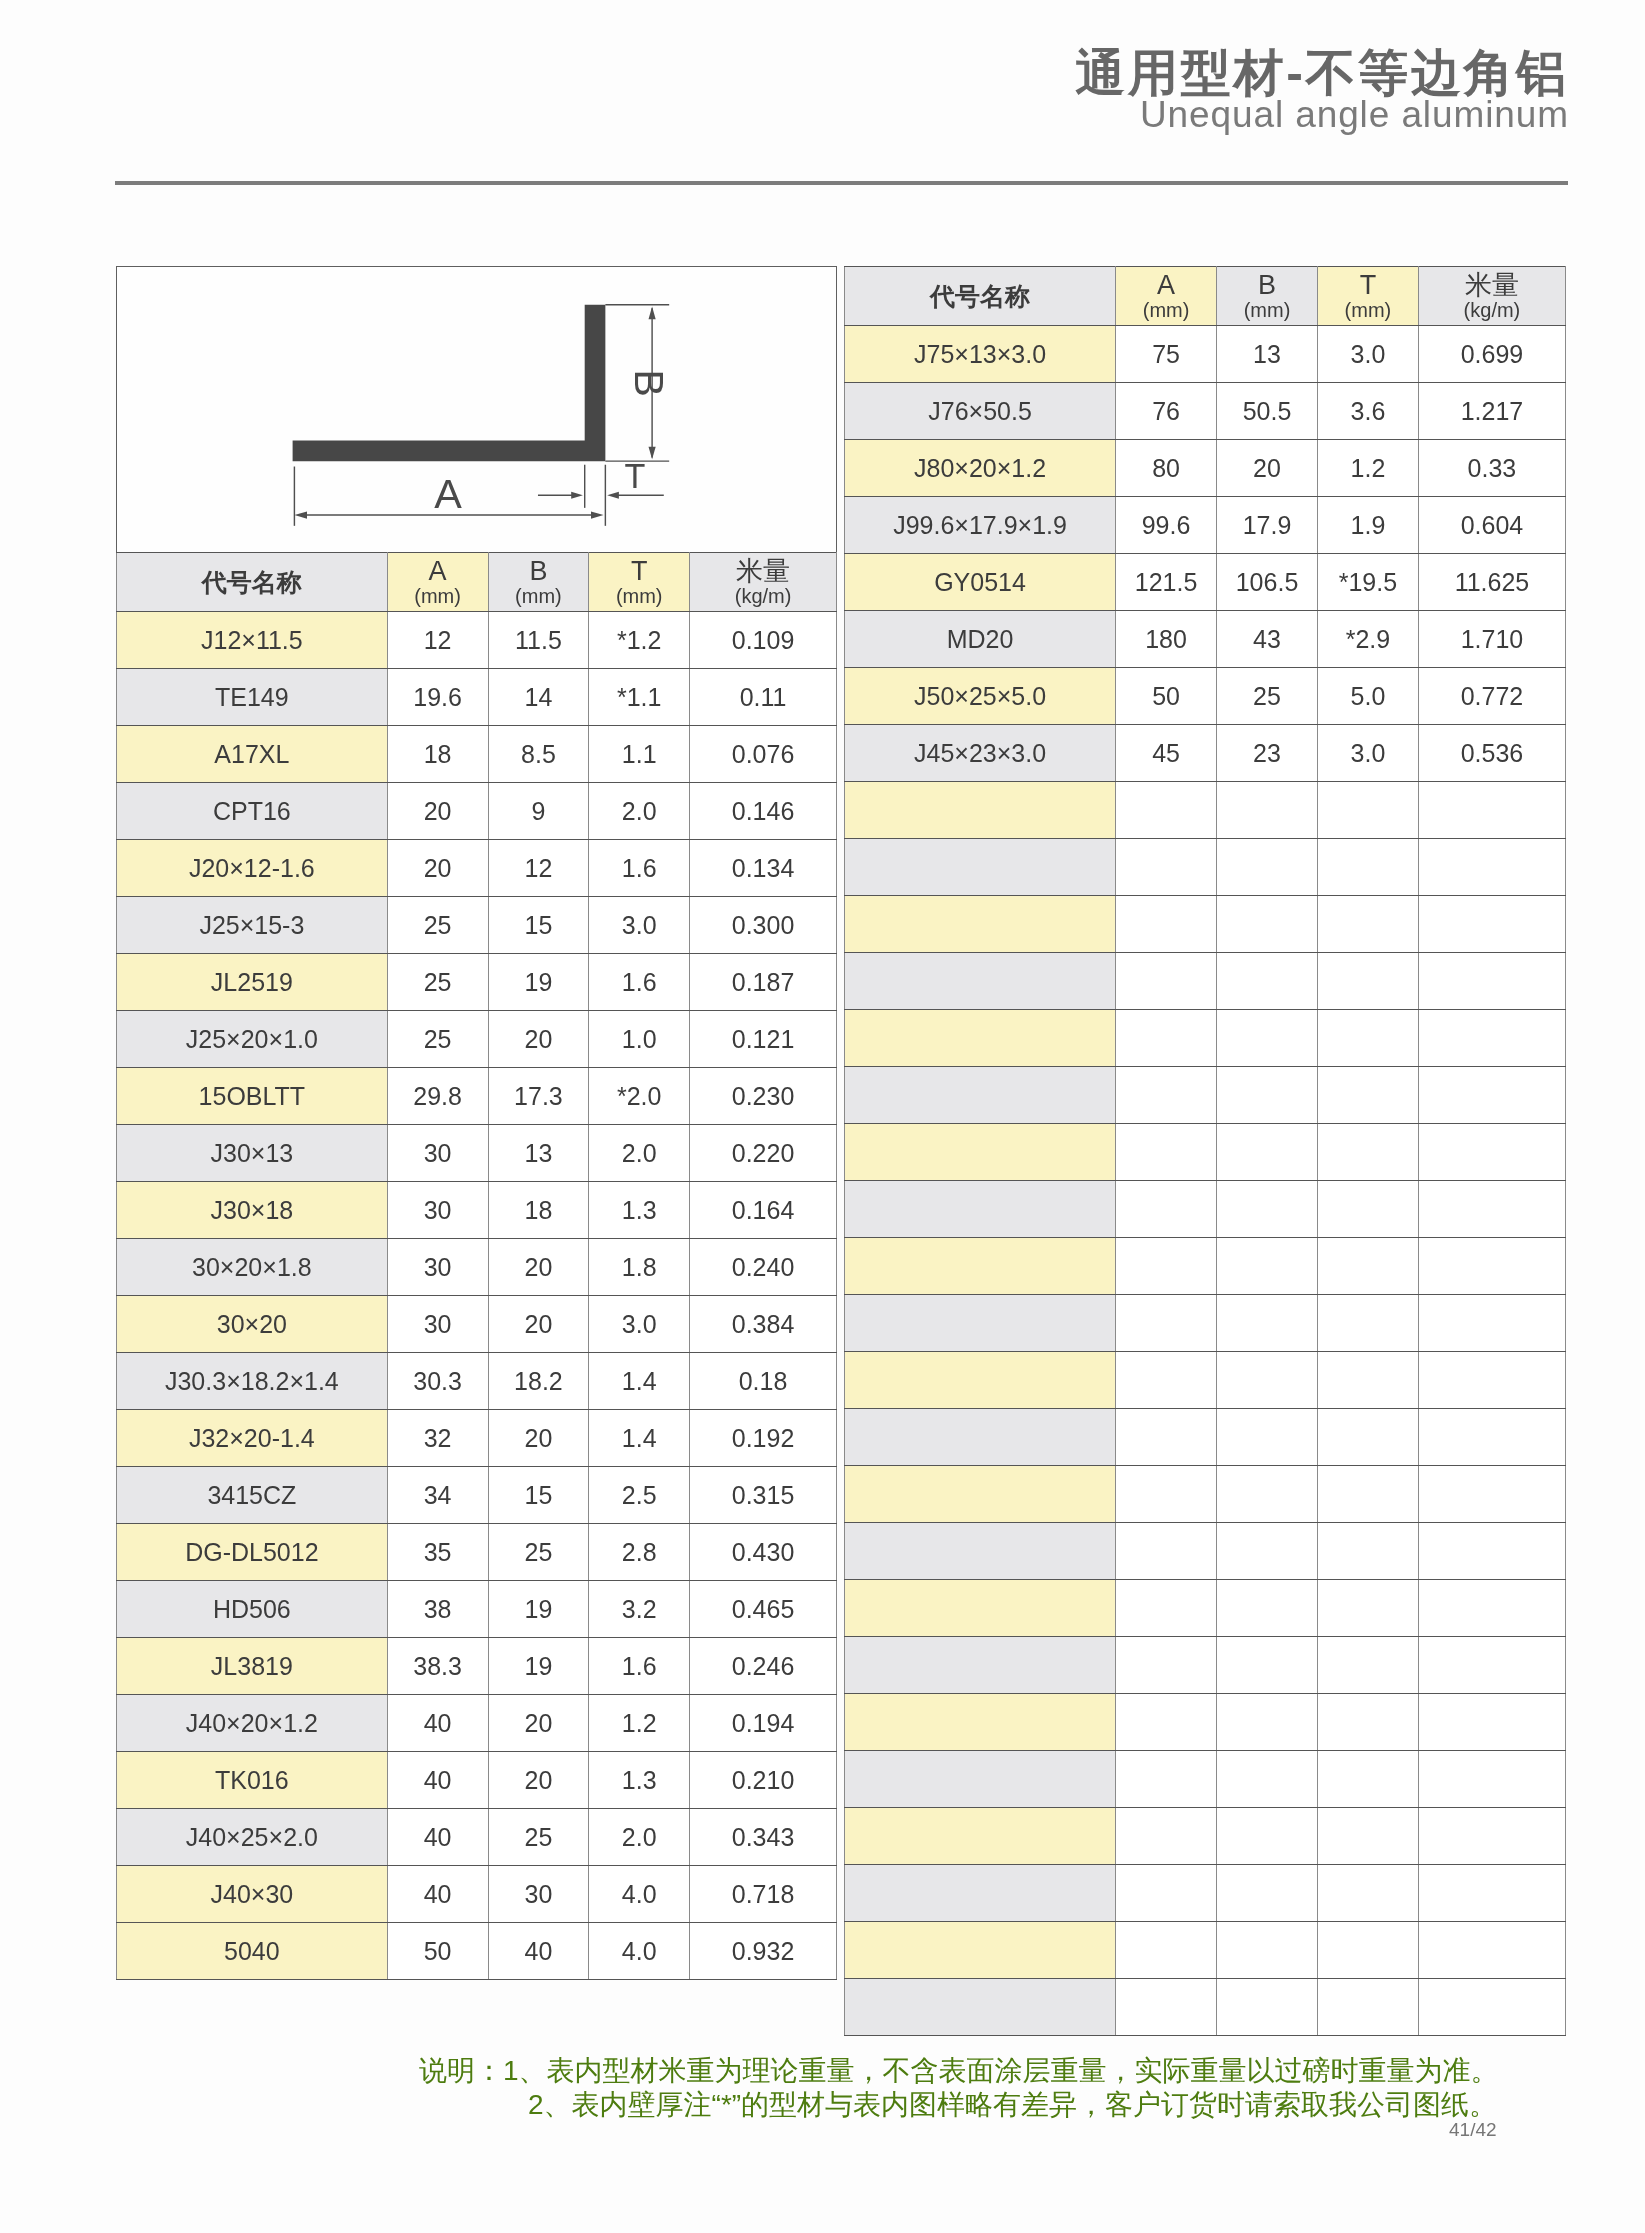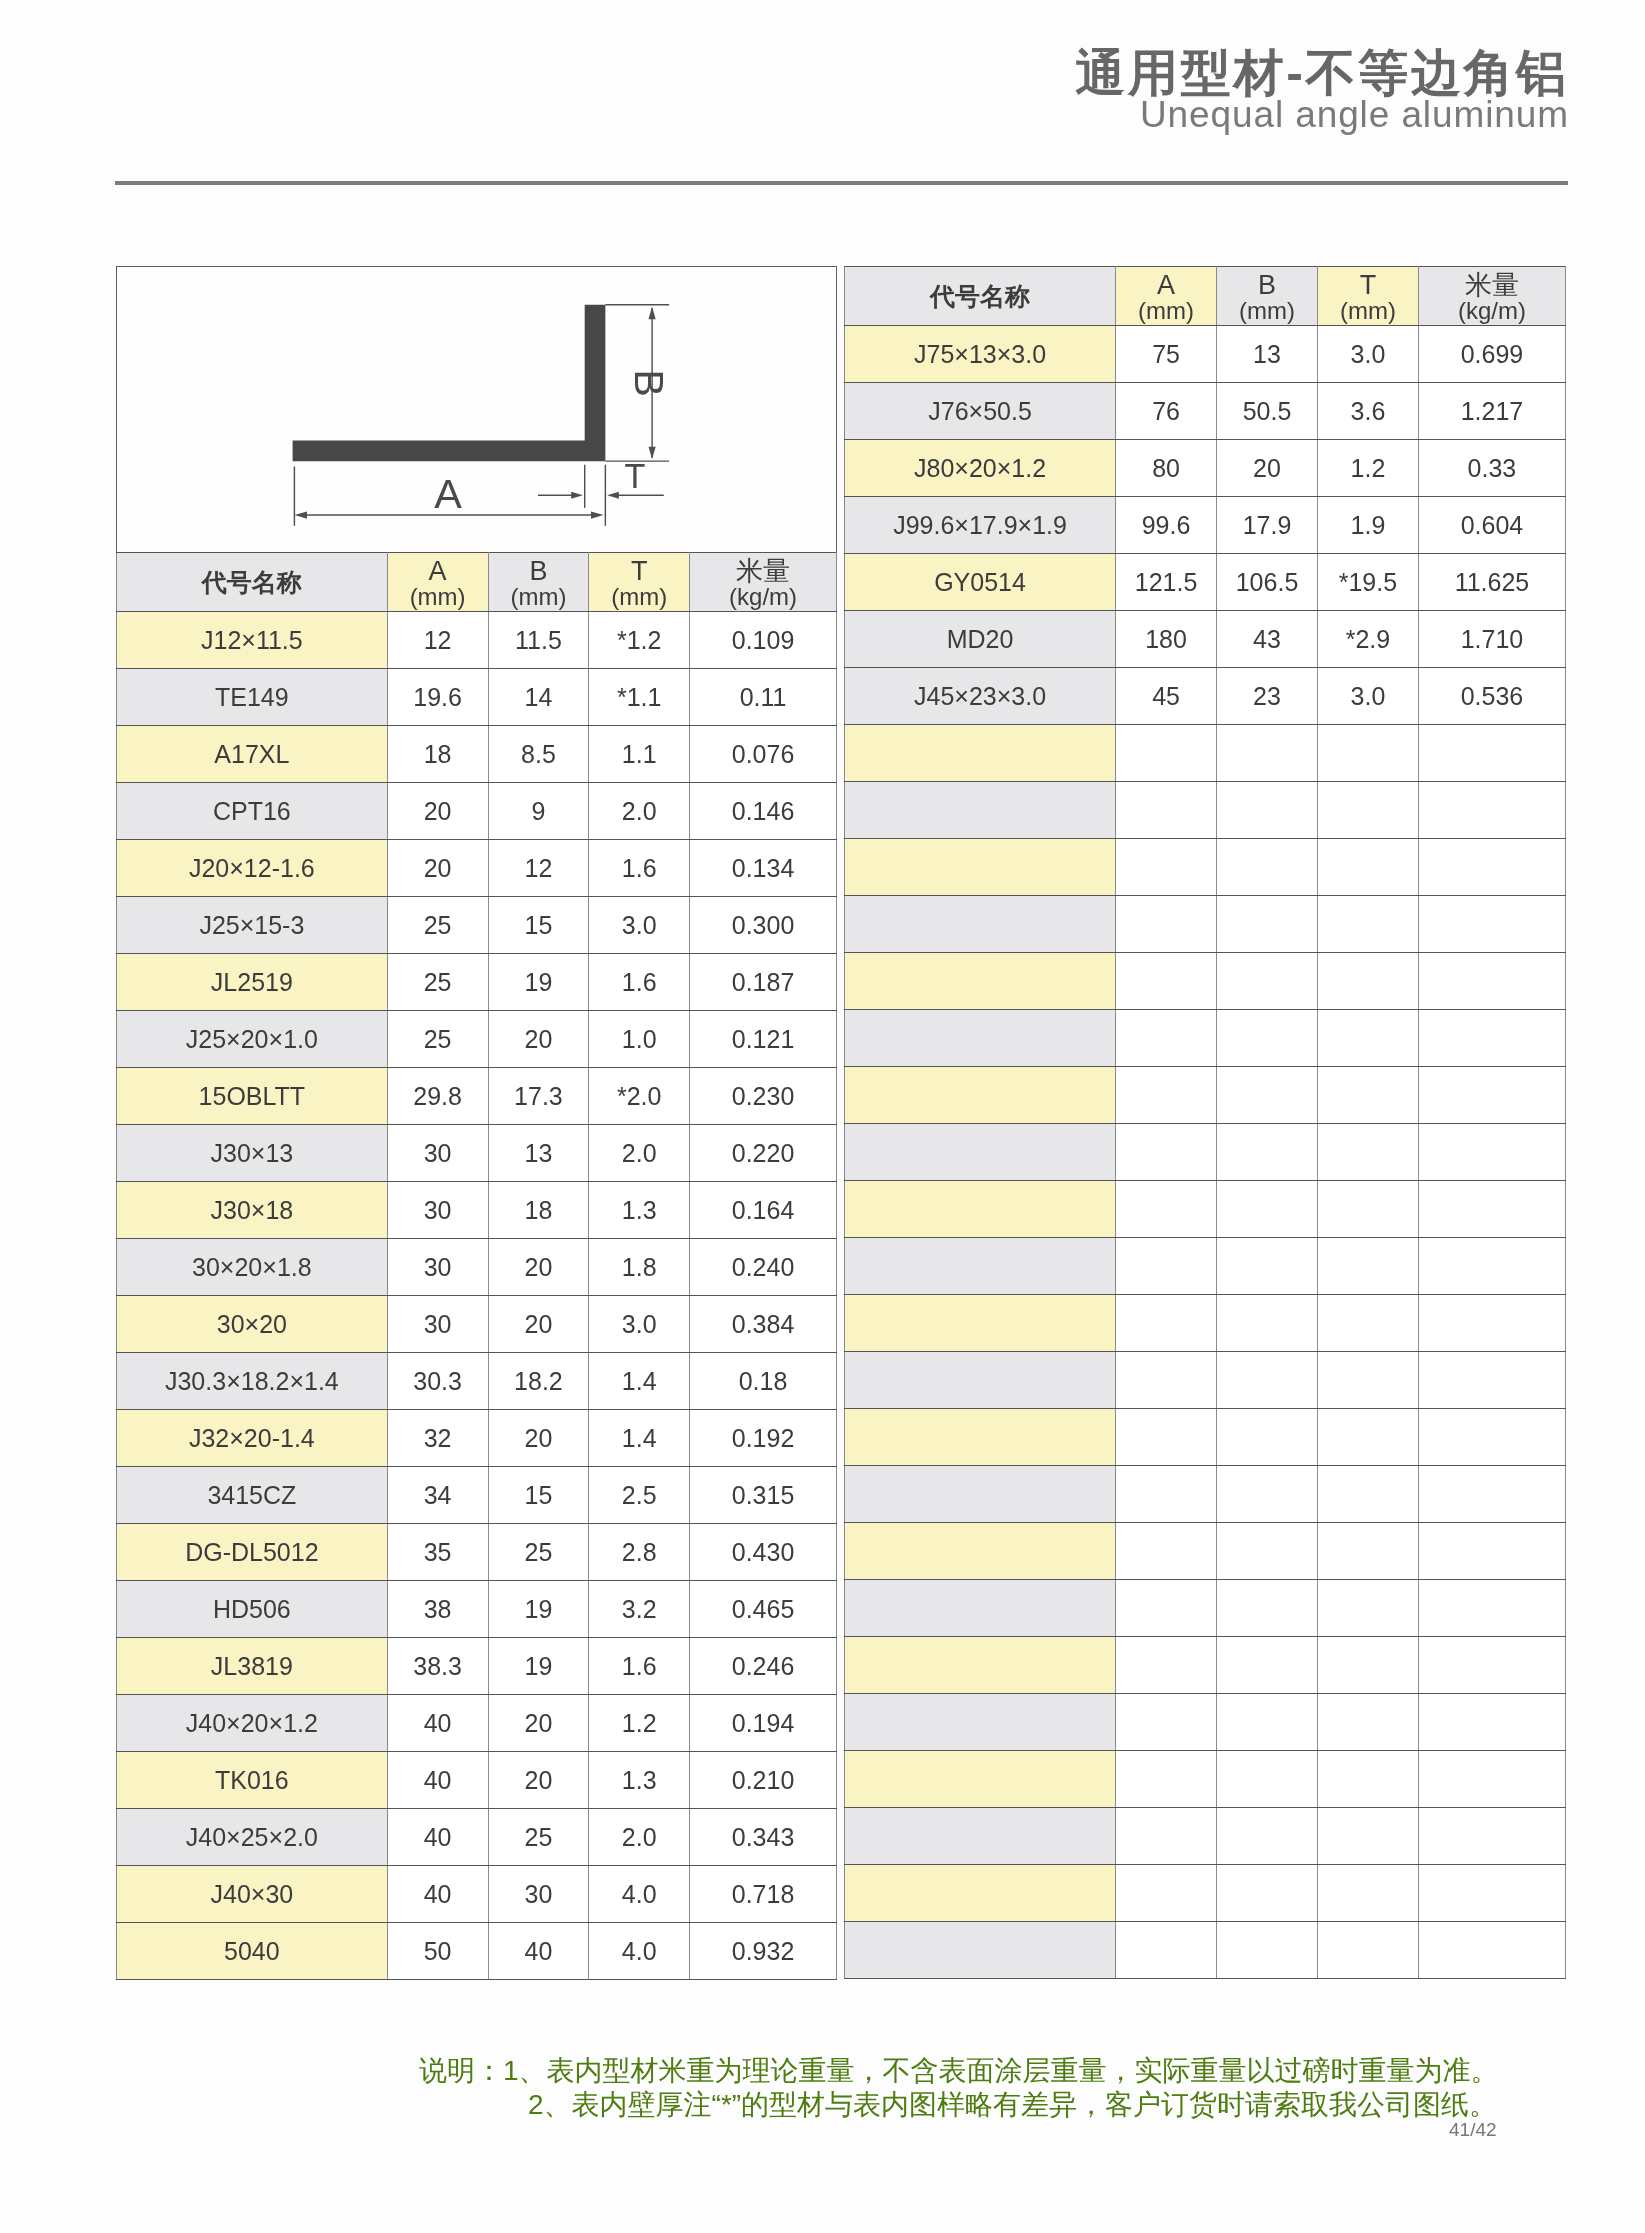--- a/index.html
+++ b/index.html
@@ -39,21 +39,21 @@
     border-left:0.9px solid #8a8a8a;border-right:0.9px solid #8a8a8a;
     border-top:1.8px solid #555555;border-bottom:1.8px solid #555555;
     padding:0;text-align:center;vertical-align:middle;
     font-size:25px;color:#3c3c3c;overflow:hidden;white-space:nowrap;
   }
   .tbl thead tr{height:59px;}
   .tbl tbody tr{height:57px;margin-top:20px;}
   .bg-y{background:#faf3c4;}
   .bg-g{background:#e7e7e9;}
   .h-big{font-size:27px;line-height:29px;font-weight:normal;}
-  .h-small{font-size:24px;line-height:21.6px;font-weight:normal;}
+  .h-small{font-size:20px;line-height:21.6px;font-weight:normal;}
   .h-name{font-size:27px;font-weight:bold;}
 
   
   .notes{position:absolute;left:419px;top:2054px;font-size:28px;line-height:34px;color:#4d7c0f;white-space:nowrap;}
   .notes .line2{margin-left:109px;}
   .page-number{position:absolute;left:1449px;top:2119px;font-size:19px;color:#767676;}
 </style>
 </head>
 <body>
 
@@ -362,20 +362,27 @@
           <td>11.625</td>
         </tr>
         <tr>
           <td class="bg-g">MD20</td>
           <td>180</td>
           <td>43</td>
           <td>*2.9</td>
           <td>1.710</td>
         </tr>
         <tr>
+          <td class="bg-y">J50×25×5.0</td>
+          <td>50</td>
+          <td>25</td>
+          <td>5.0</td>
+          <td>0.772</td>
+        </tr>
+        <tr>
           <td class="bg-g">J45×23×3.0</td>
           <td>45</td>
           <td>23</td>
           <td>3.0</td>
           <td>0.536</td>
         </tr>
         <tr>
           <td class="bg-y"></td>
           <td></td>
           <td></td>

